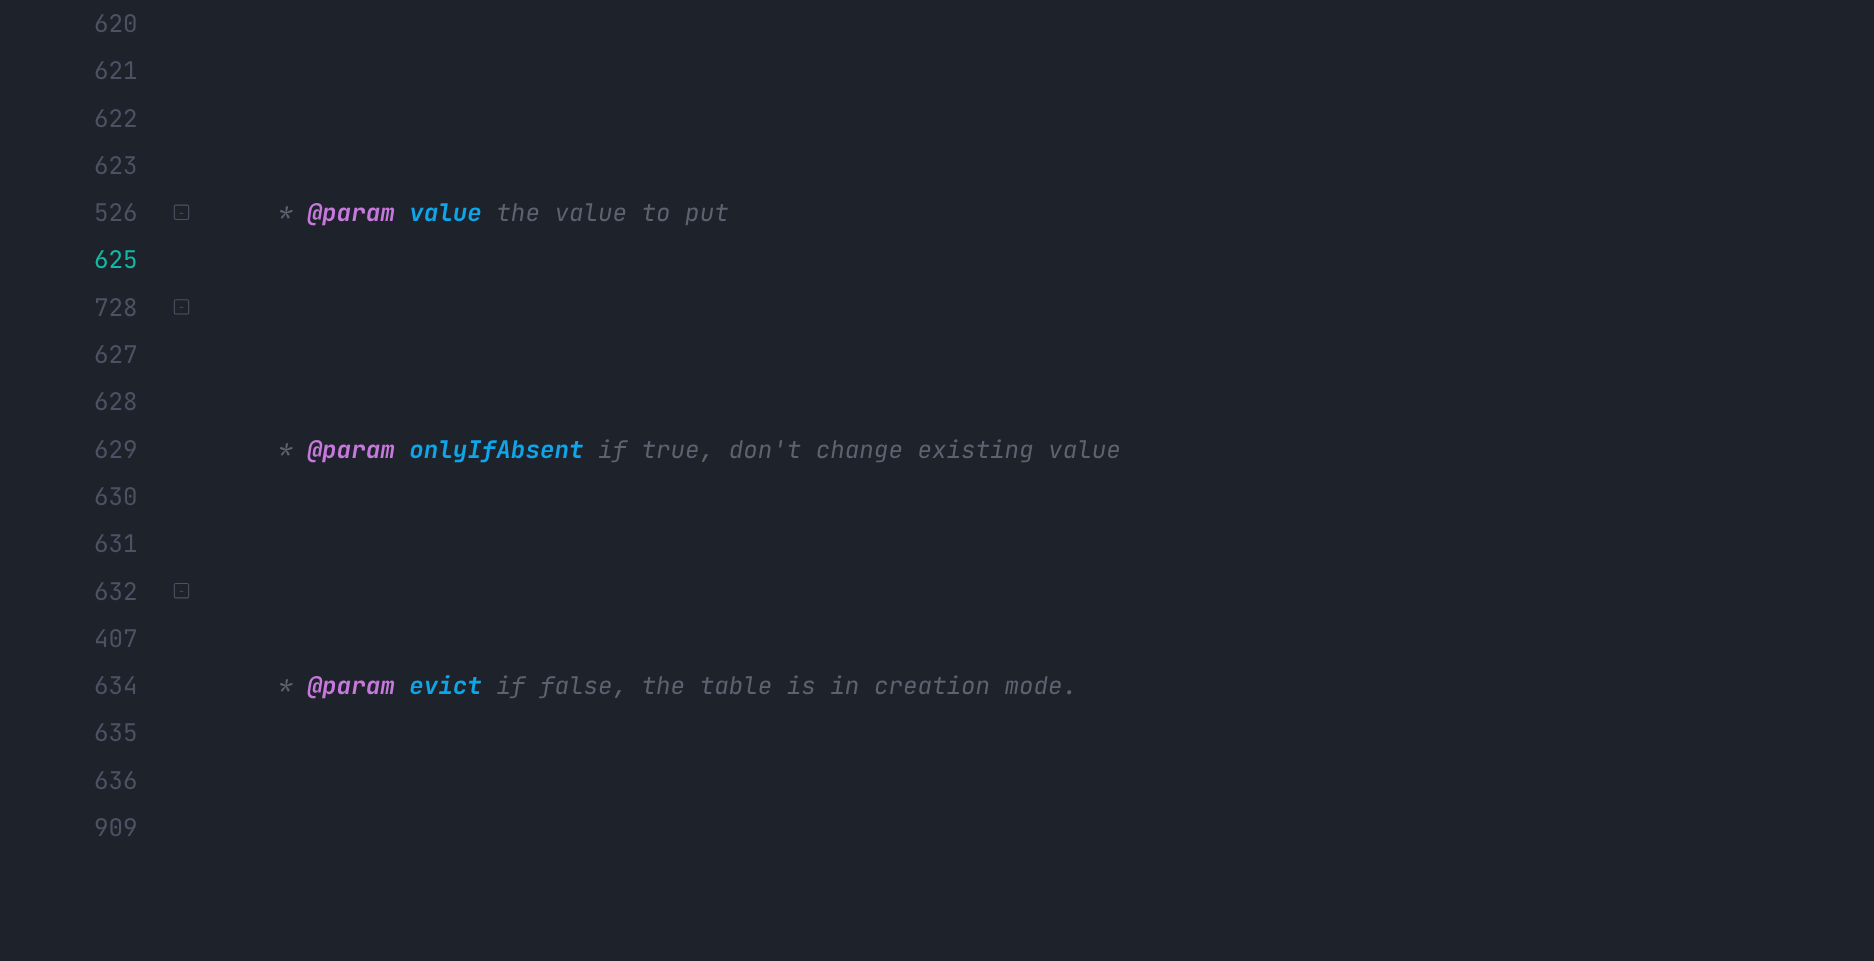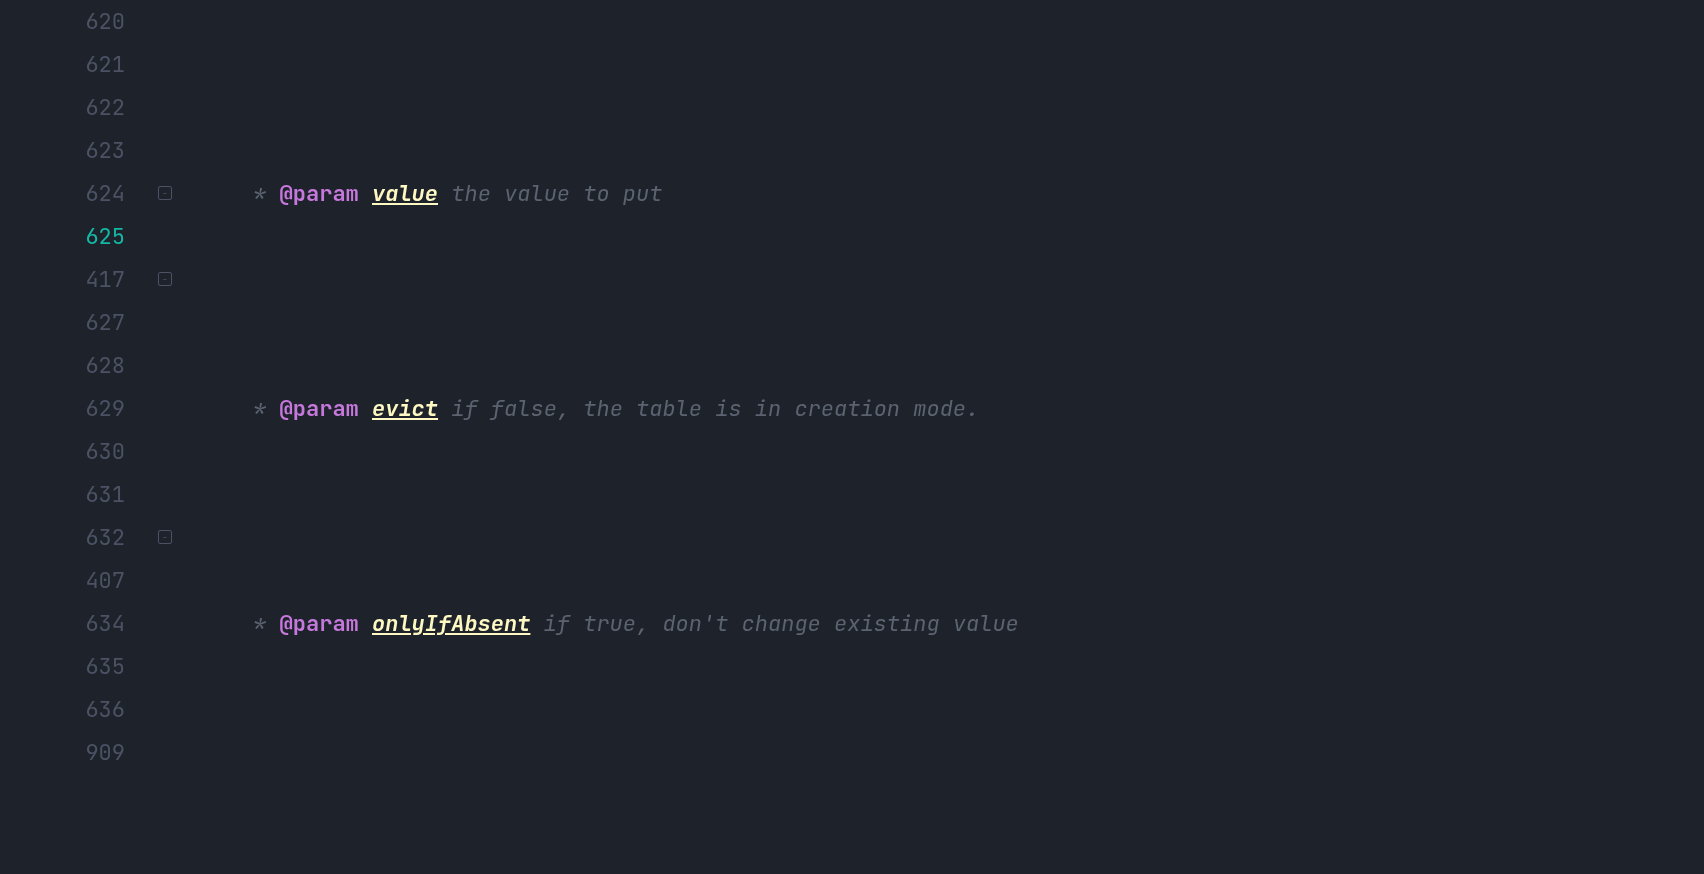--- a/index.html
+++ b/index.html
@@ -59,36 +59,36 @@
     white-space: pre;
   }
   .code-line {
     height: 43px;
     position: relative;
   }
   .i1 { padding-left: 55px; }
 
   
   .c-comment { color: #5c6370; font-style: italic; }
-  .c-doctag  { color: #c678dd; font-weight: bold; }
-  .c-docvar  { color: #fef9c3; font-style: italic; font-weight: bold; text-decoration: underline; }
+  .c-doctag  { color: #c678dd; font-style: italic; font-weight: bold; }
+  .c-docvar  { color: #0ea5e9; font-style: italic; font-weight: bold; }
 </style>
 </head>
 <body>
 
 <div class="editor">
 
   <div class="gutter">
     <div class="ln">620</div>
     <div class="ln">621</div>
     <div class="ln">622</div>
     <div class="ln">623</div>
-    <div class="ln">624</div>
+    <div class="ln">526</div>
     <div class="ln current">625</div>
-    <div class="ln">417</div>
+    <div class="ln">728</div>
     <div class="ln">627</div>
     <div class="ln">628</div>
     <div class="ln">629</div>
     <div class="ln">630</div>
     <div class="ln">631</div>
     <div class="ln">632</div>
     <div class="ln">407</div>
     <div class="ln">634</div>
     <div class="ln">635</div>
     <div class="ln">636</div>
@@ -100,24 +100,24 @@
     <div class="fold-mark" style="top:272px"></div>
     <div class="fold-mark" style="top:530px"></div>
   </div>
 
   <div class="code">
 
     
     <div class="code-line i1"><span class="c-comment"> * </span><span class="c-doctag">@param</span><span class="c-comment"> </span><span class="c-docvar">value</span><span class="c-comment"> the value to put</span></div>
 
     
-    <div class="code-line i1"><span class="c-comment"> * </span><span class="c-doctag">@param</span><span class="c-comment"> </span><span class="c-docvar">evict</span><span class="c-comment"> if false, the table is in creation mode.</span></div>
+    <div class="code-line i1"><span class="c-comment"> * </span><span class="c-doctag">@param</span><span class="c-comment"> </span><span class="c-docvar">onlyIfAbsent</span><span class="c-comment"> if true, don't change existing value</span></div>
 
     
-    <div class="code-line i1"><span class="c-comment"> * </span><span class="c-doctag">@param</span><span class="c-comment"> </span><span class="c-docvar">onlyIfAbsent</span><span class="c-comment"> if true, don't change existing value</span></div>
+    <div class="code-line i1"><span class="c-comment"> * </span><span class="c-doctag">@param</span><span class="c-comment"> </span><span class="c-docvar">evict</span><span class="c-comment"> if false, the table is in creation mode.</span></div>
 
     
 
     
     
 
     
     
 
     

